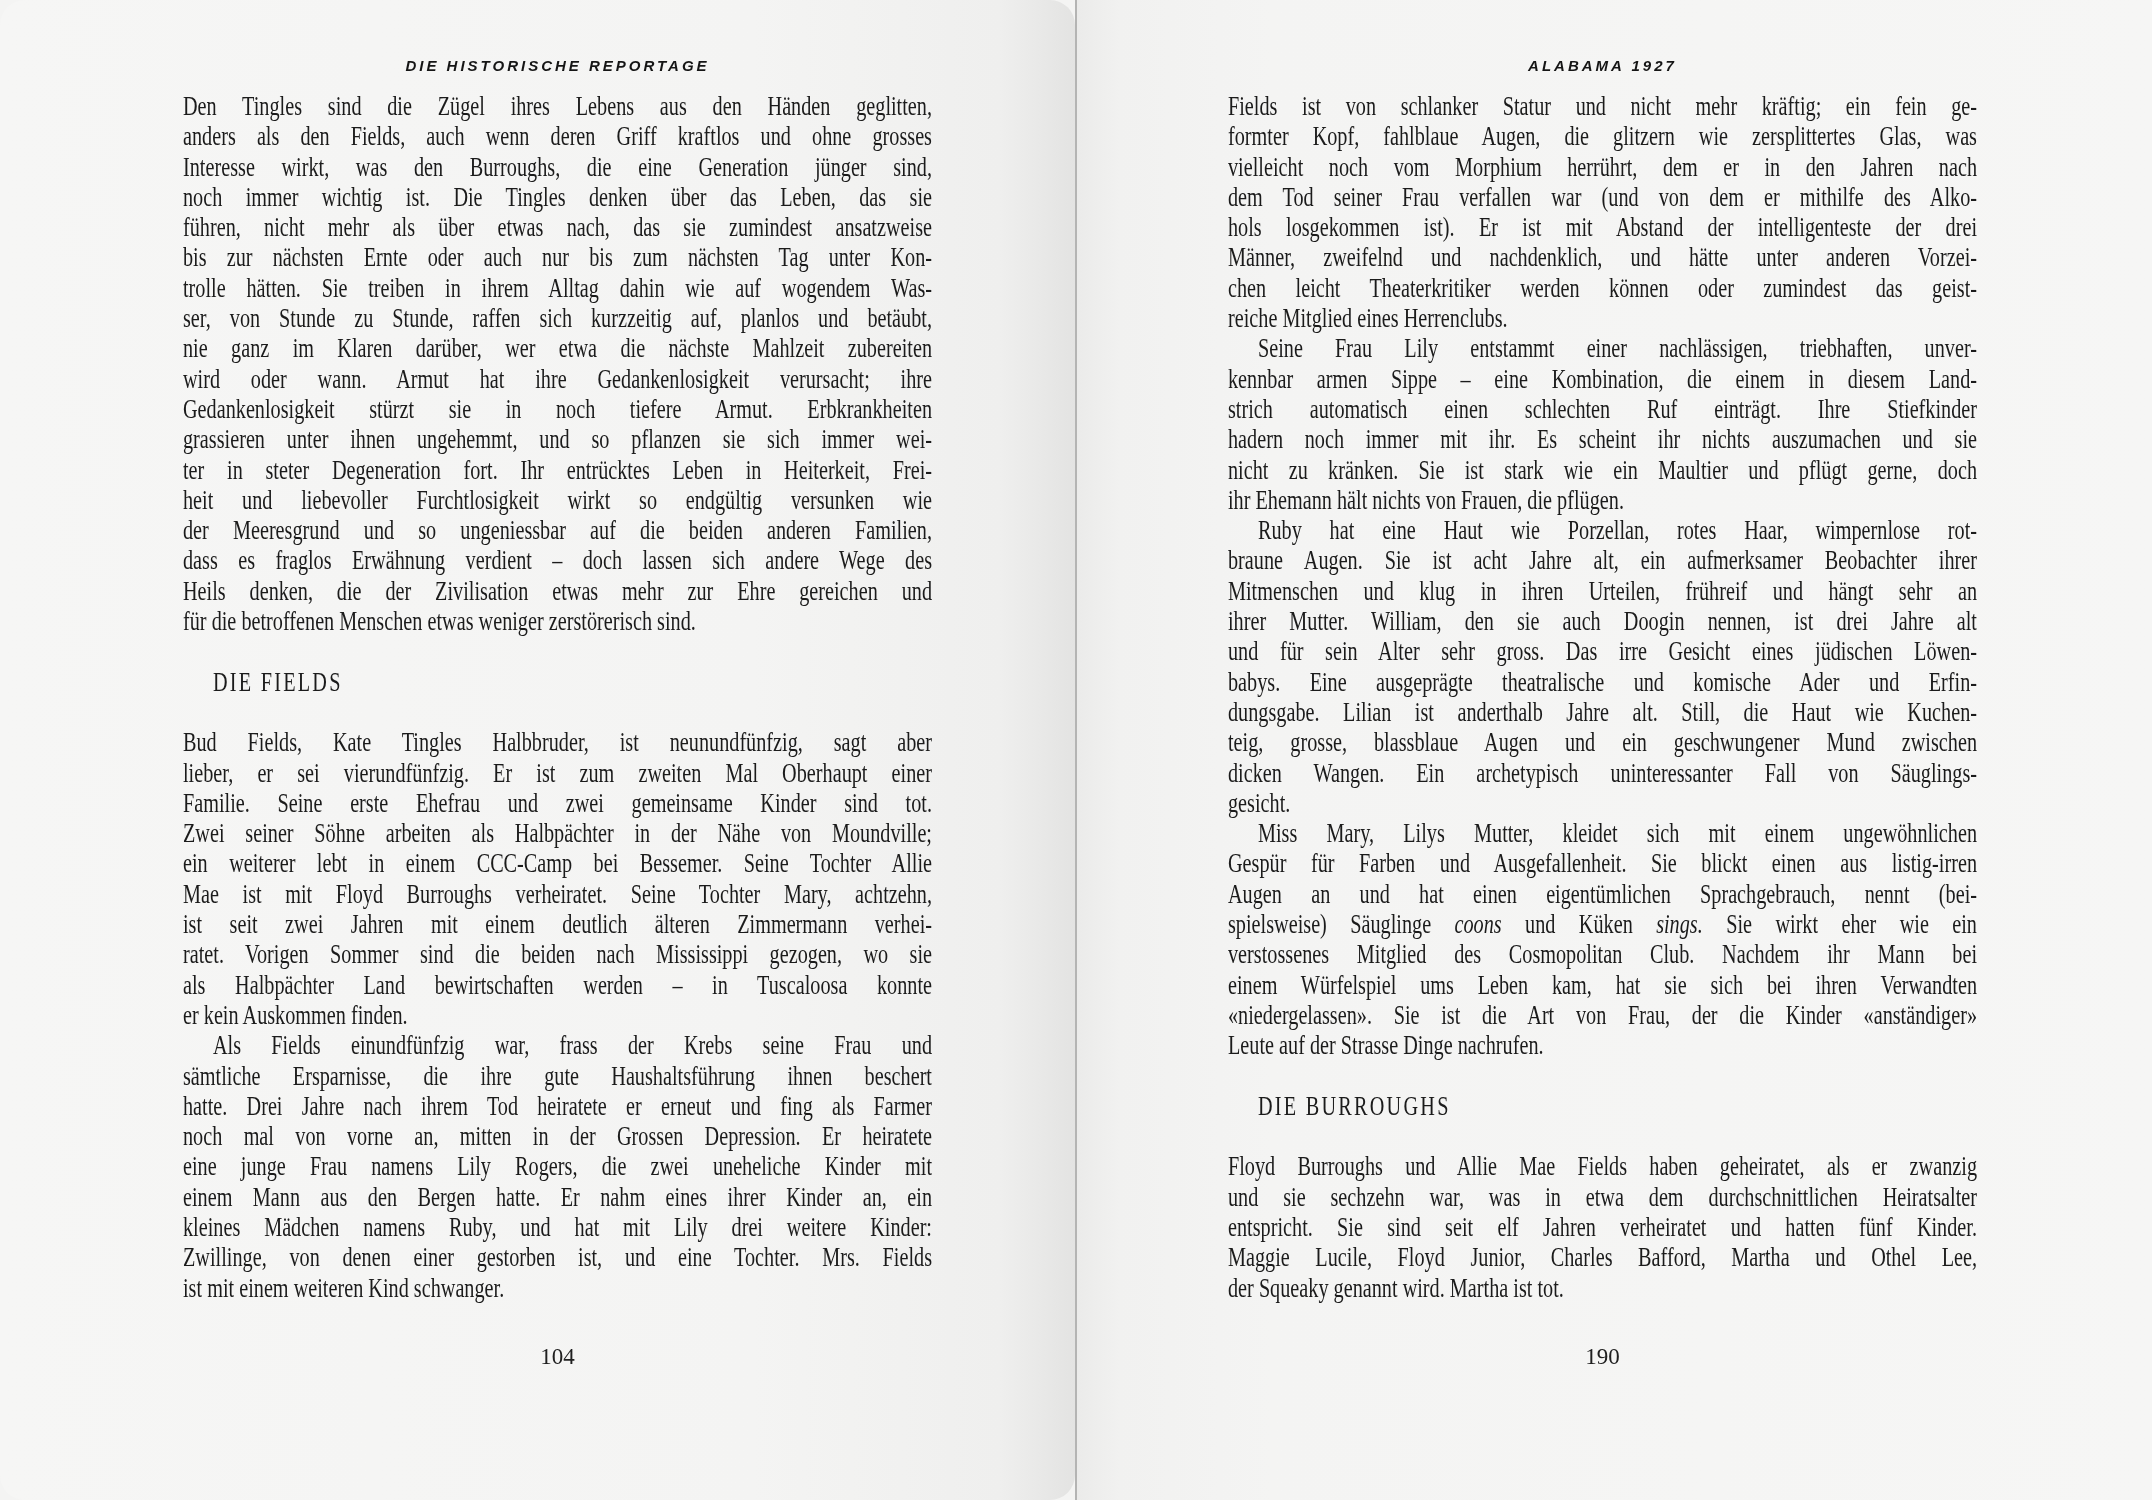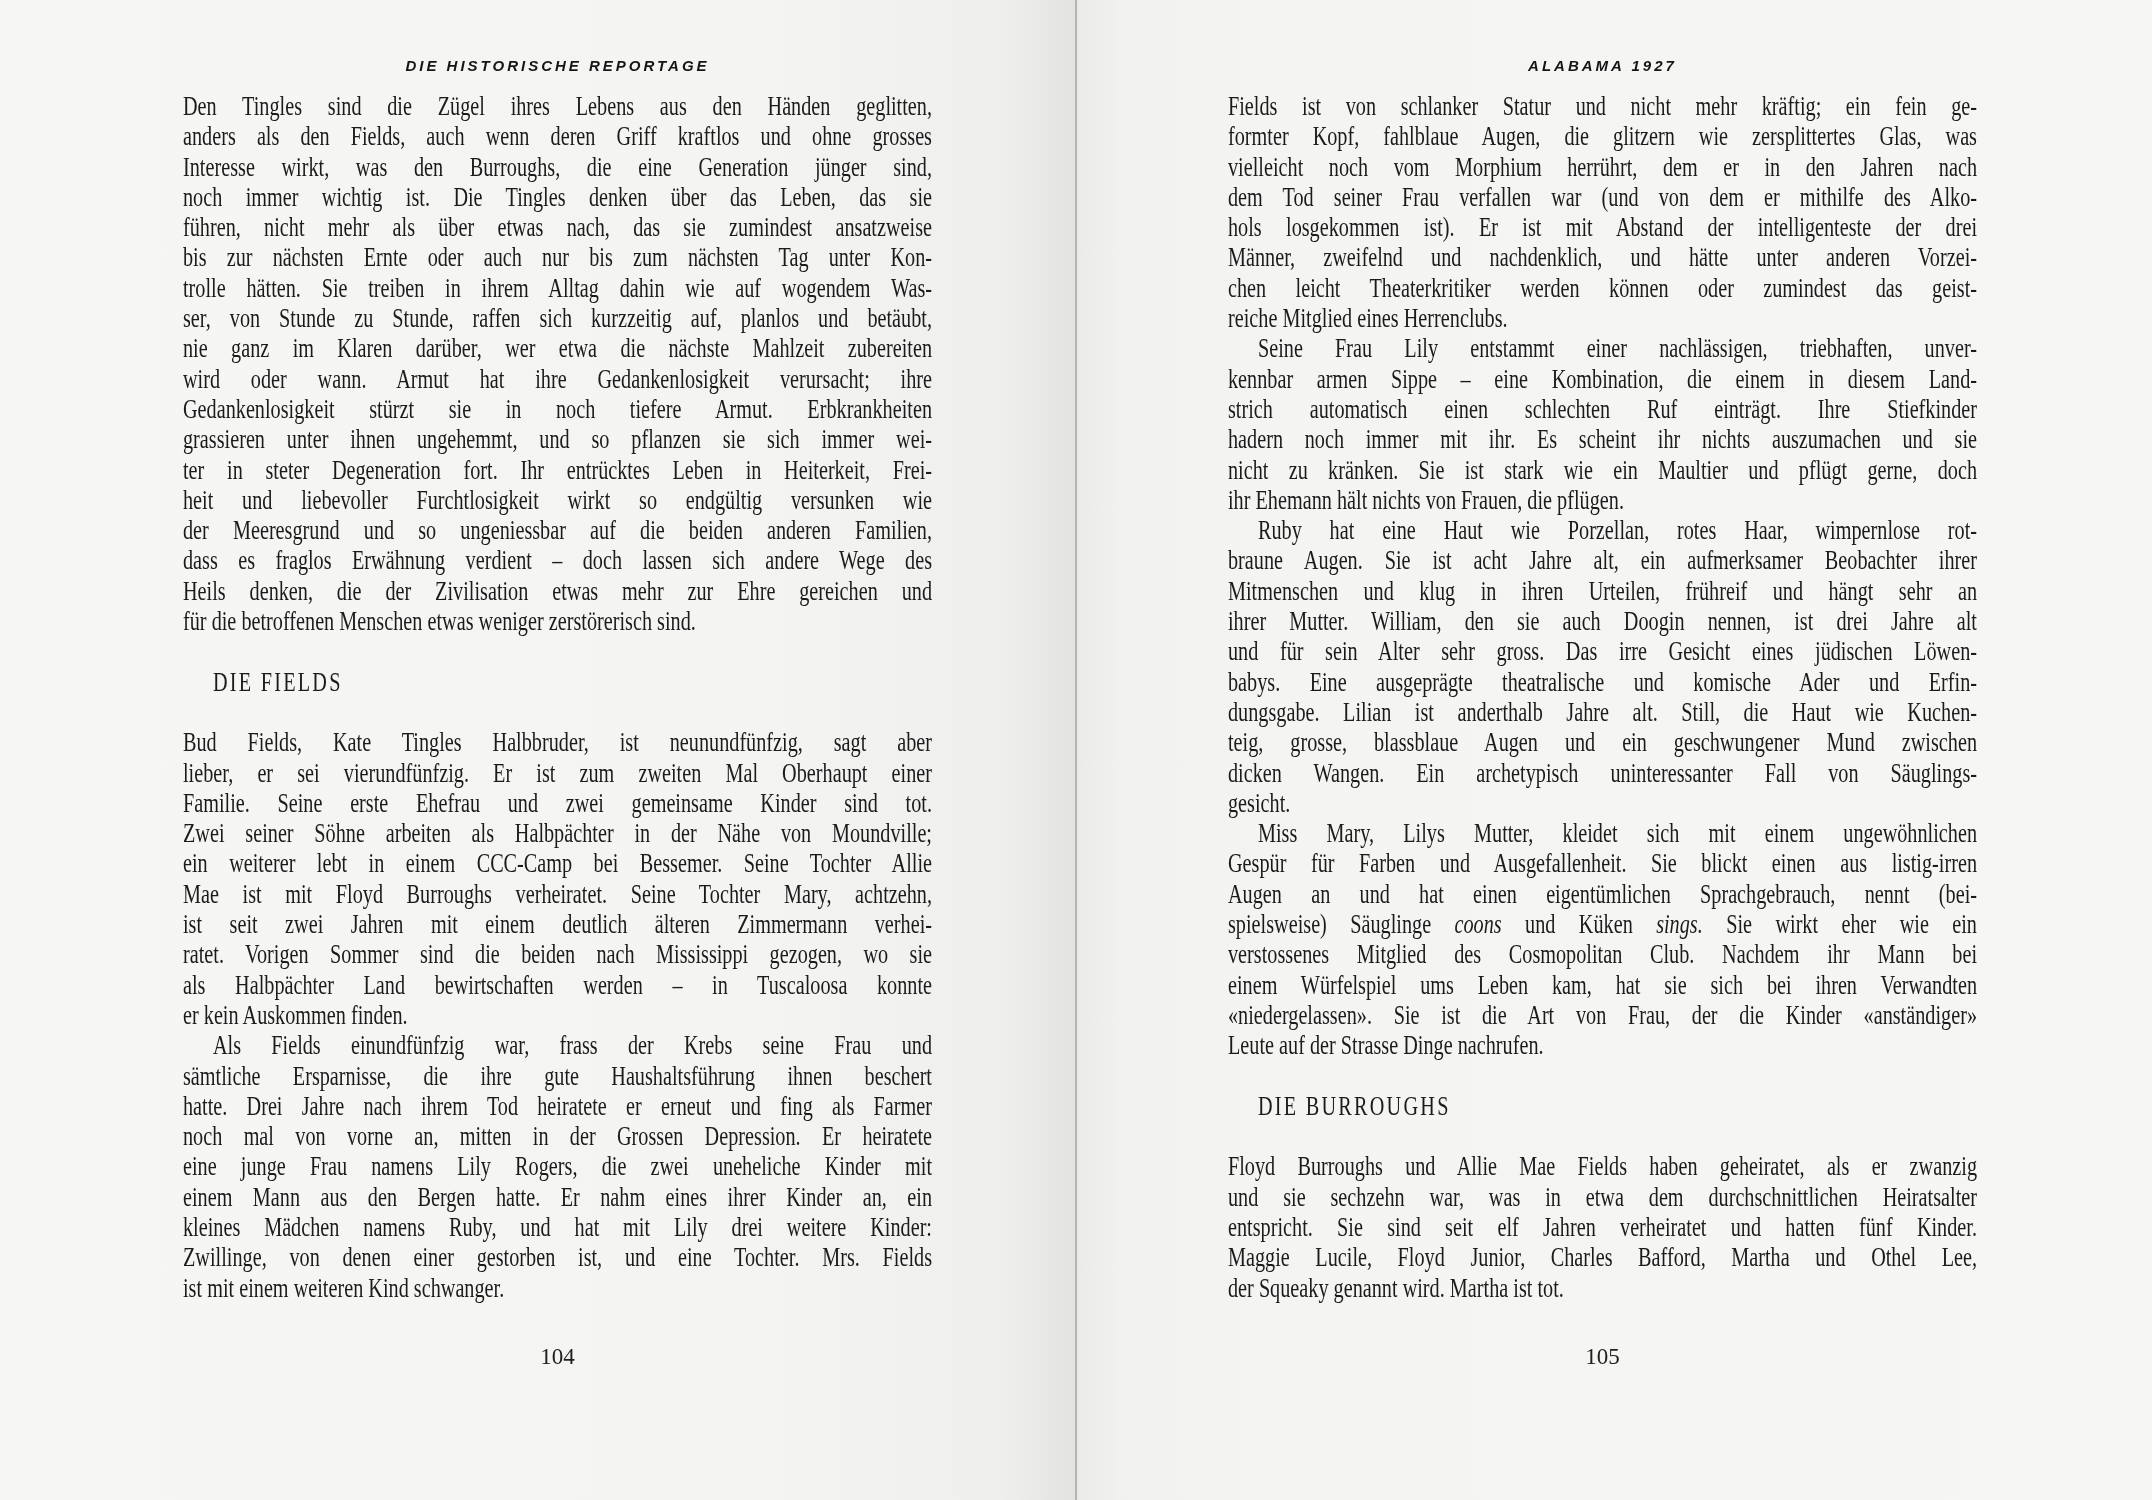--- a/index.html
+++ b/index.html
@@ -3,21 +3,21 @@
 <meta charset="utf-8">
 <style>
   html,body { margin:0; padding:0; }
   .book {
     position:relative; width:2152px; height:1500px;
     background:#f4f4f3; overflow:hidden;
     font-family:"Liberation Serif", serif; color:#1c1c1c;
   }
   .page { position:absolute; top:0; height:1500px; }
   .page.left  { left:0;      width:1075px;
-    background:linear-gradient(to right,#f6f6f5 0%,#f4f4f3 70%,#efefee 93%,#e3e3e2 100%); }
+    background:linear-gradient(to right,#f6f6f5 0%,#f4f4f3 70%,#efefee 93%,#e3e3e2 100%);border-radius:25px; }
   .page.right { left:1077px; width:1075px;
     background:linear-gradient(to right,#ebebea 0%,#f1f1f0 4%,#f4f4f3 18%,#f6f6f5 100%); }
   .spine { position:absolute; left:1075px; top:0; width:2px; height:1500px; background:#b4b4b3; }
 
   .running-head {
     position:absolute; top:57px; width:749px; text-align:center;
     font-family:"Liberation Sans", sans-serif; font-weight:700; font-style:italic;
     font-size:15px; letter-spacing:3px; color:#151515; white-space:nowrap;
   }
   .page.left  .running-head { left:183px; }
@@ -150,16 +150,16 @@
         </div>
         <div class="section-heading">DIE BURROUGHS</div>
         <div class="para">
           <div class="line">Floyd Burroughs und Allie Mae Fields haben geheiratet, als er zwanzig</div>
           <div class="line">und sie sechzehn war, was in etwa dem durchschnittlichen Heiratsalter</div>
           <div class="line">entspricht. Sie sind seit elf Jahren verheiratet und hatten fünf Kinder.</div>
           <div class="line">Maggie Lucile, Floyd Junior, Charles Bafford, Martha und Othel Lee,</div>
           <div class="line last">der Squeaky genannt wird. Martha ist tot.</div>
         </div>
       </div>
-    <div class="folio">105</div>
+    <div class="folio">190</div>
   </div>
 
 </div>
 
 </body></html>

